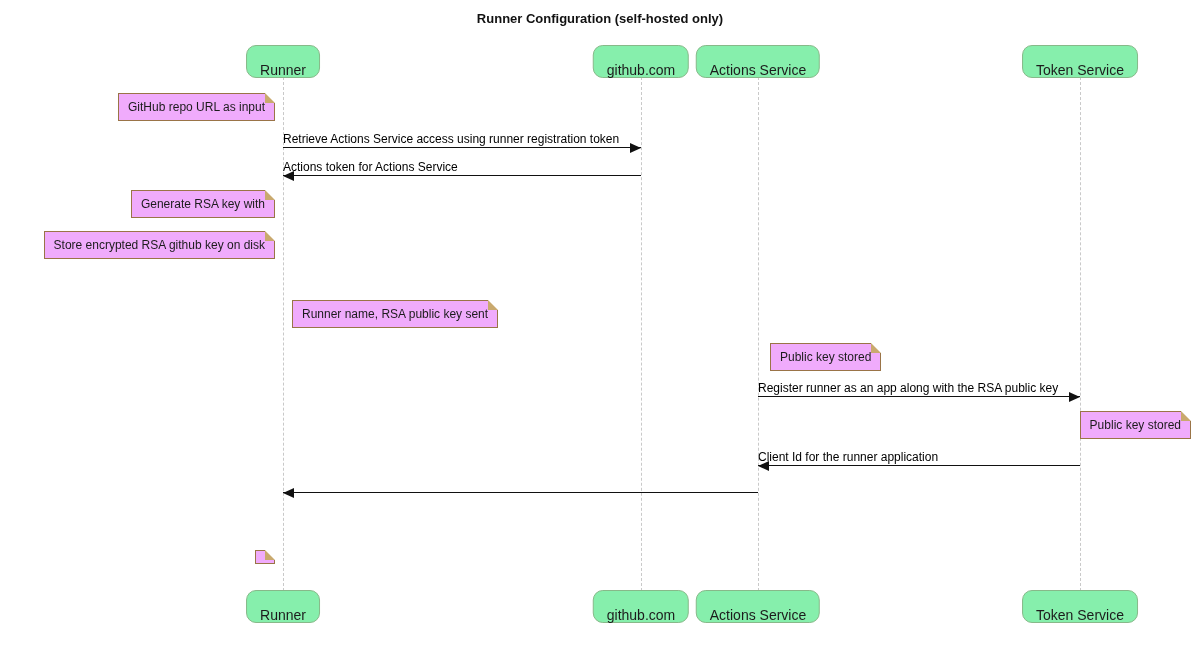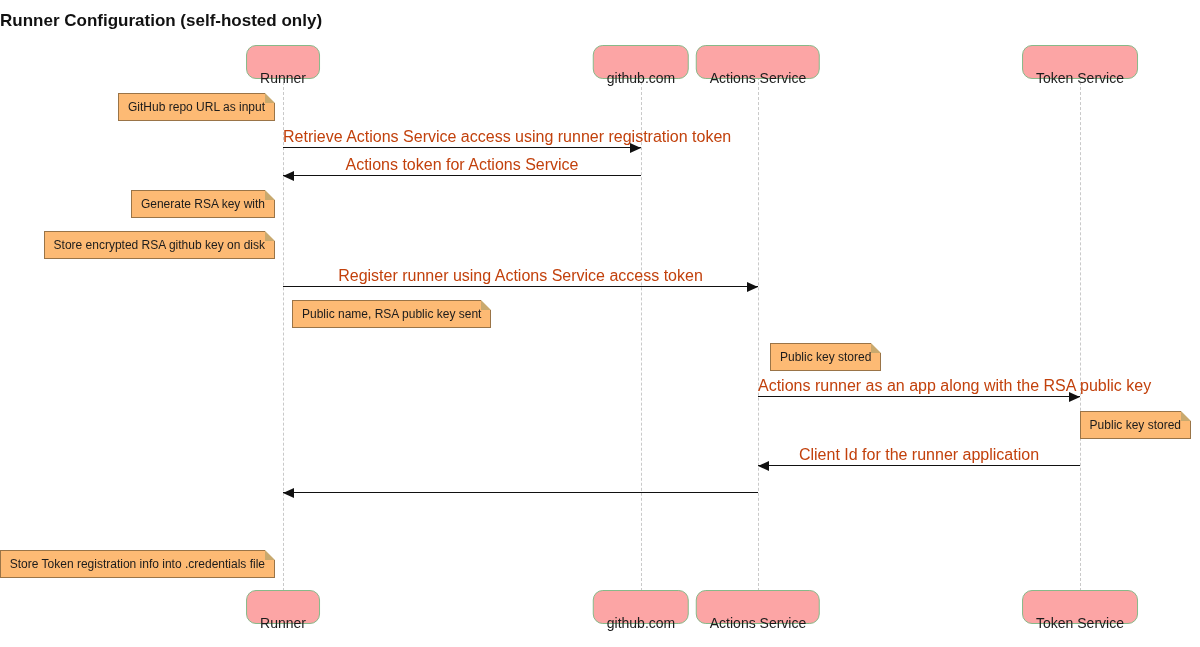--- a/index.html
+++ b/index.html
@@ -6,50 +6,50 @@
   #canvas{
     position:relative;
     width:1200px;height:647px;
     background:#ffffff;
     font-family:"Liberation Sans", sans-serif;
     color:#111;
     overflow:hidden;
   }
   .title{
     position:absolute;top:11px;left:0;width:1200px;
-    text-align:left;font-size:17px;font-weight:bold;color:#111;
+    text-align:center;font-size:13px;font-weight:bold;color:#111;
   }
   .lifeline{
     position:absolute;top:77px;height:514px;width:0;
     border-left:1px dashed #c9c9c9;
   }
   .actor{
     position:absolute;height:33px;line-height:33px;
     transform:translateX(-50%);
-    background:#fca5a5;border:1px solid #87b989;border-radius:10px;
-    padding:16px 13px;font-size:14px;color:#1c1c1c;white-space:nowrap;
+    background:#86efac;border:1px solid #87b989;border-radius:10px;
+    padding:8px 13px;font-size:14px;color:#1c1c1c;white-space:nowrap;
     box-sizing:border-box;
   }
   .actor.top{top:45px;}
   .actor.bottom{top:590px;}
   .note{
     position:absolute;
-    background:#fdba74;border:1px solid #9a7447;
+    background:#f0abfc;border:1px solid #9a7447;
     font-size:12px;color:#1c1c1c;white-space:nowrap;
     padding:6px 9px 6px 9px;
   }
   .note .fold{
     position:absolute;top:-1px;right:-1px;width:0;height:0;
     border-style:solid;border-width:0 10px 10px 0;
     border-color:#ffffff #ffffff #c9a96e #c9a96e;
   }
   .msg{position:absolute;height:17px;}
   .msg .msg-label{
     position:absolute;bottom:2px;left:0;right:0;
-    text-align:center;font-size:16px;color:#c2410c;white-space:nowrap;
+    font-size:12px;color:#000000;white-space:nowrap;
   }
   .msg .msg-line{
     position:absolute;bottom:0;left:0;right:0;height:0;
     border-bottom:1px solid #111;
   }
   .msg .arrow{
     position:absolute;bottom:-5px;width:0;height:0;border-style:solid;
   }
   .msg.dir-right .arrow{
     right:0;
@@ -75,42 +75,37 @@
   <div class="lifeline" style="left:1080px"></div>
 
   <div class="actor top" style="left:283px">Runner</div>
   <div class="actor top" style="left:641px">github.com</div>
   <div class="actor top" style="left:758px">Actions Service</div>
   <div class="actor top" style="left:1080px">Token Service</div>
 
   <div class="note" style="right:925px;top:93px"><span>GitHub repo URL as input</span><span class="fold"></span></div>
   <div class="note" style="right:925px;top:190px"><span>Generate RSA key with</span><span class="fold"></span></div>
   <div class="note" style="right:925px;top:231px"><span>Store encrypted RSA github key on disk</span><span class="fold"></span></div>
-  <div class="note" style="left:292px;top:300px"><span>Public name, RSA public key sent</span><span class="fold"></span></div>
+  <div class="note" style="left:292px;top:300px"><span>Runner name, RSA public key sent</span><span class="fold"></span></div>
   <div class="note" style="left:770px;top:343px"><span>Public key stored</span><span class="fold"></span></div>
   <div class="note" style="right:9px;top:411px"><span>Public key stored</span><span class="fold"></span></div>
-  <div class="note" style="right:925px;top:550px"><span>Store Token registration info into .credentials file</span><span class="fold"></span></div>
+  <div class="note" style="right:925px;top:550px"><span class="fold"></span></div>
 
   <div class="msg dir-right" style="left:283px;width:358px;top:131px">
     <div class="msg-label">Retrieve Actions Service access using runner registration token</div>
     <div class="msg-line"></div>
     <div class="arrow"></div>
   </div>
   <div class="msg dir-left" style="left:283px;width:358px;top:159px">
     <div class="msg-label">Actions token for Actions Service</div>
     <div class="msg-line"></div>
     <div class="arrow"></div>
   </div>
-  <div class="msg dir-right" style="left:283px;width:475px;top:270px">
-    <div class="msg-label">Register runner using Actions Service access token</div>
-    <div class="msg-line"></div>
-    <div class="arrow"></div>
-  </div>
   <div class="msg dir-right" style="left:758px;width:322px;top:380px">
-    <div class="msg-label">Actions runner as an app along with the RSA public key</div>
+    <div class="msg-label">Register runner as an app along with the RSA public key</div>
     <div class="msg-line"></div>
     <div class="arrow"></div>
   </div>
   <div class="msg dir-left" style="left:758px;width:322px;top:449px">
     <div class="msg-label">Client Id for the runner application</div>
     <div class="msg-line"></div>
     <div class="arrow"></div>
   </div>
   <div class="msg dir-left" style="left:283px;width:475px;top:476px">
     <div class="msg-line"></div>

